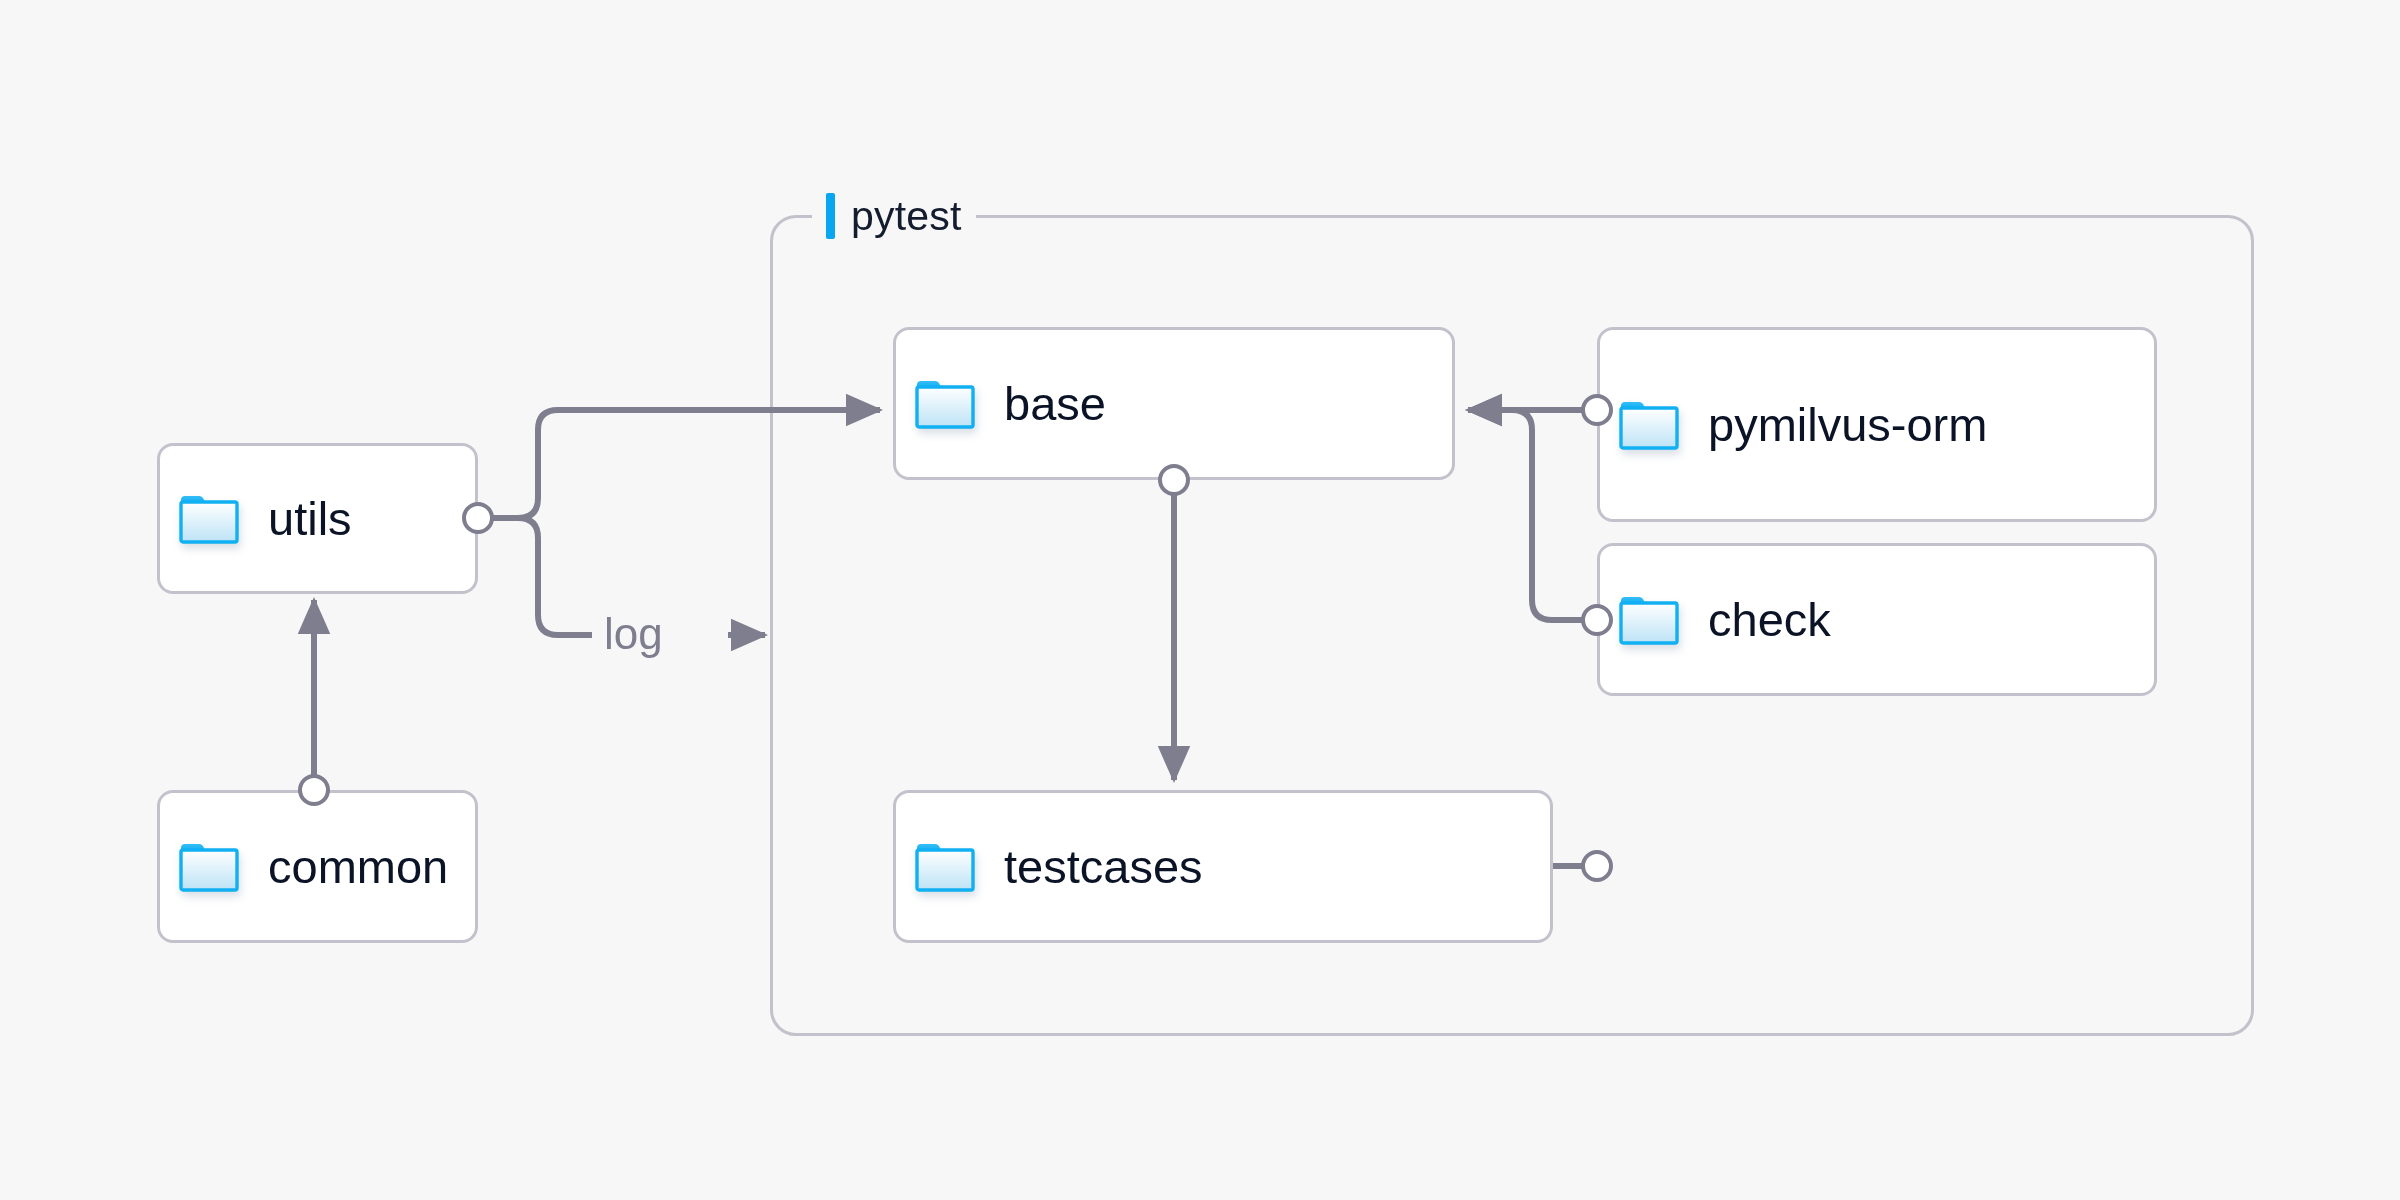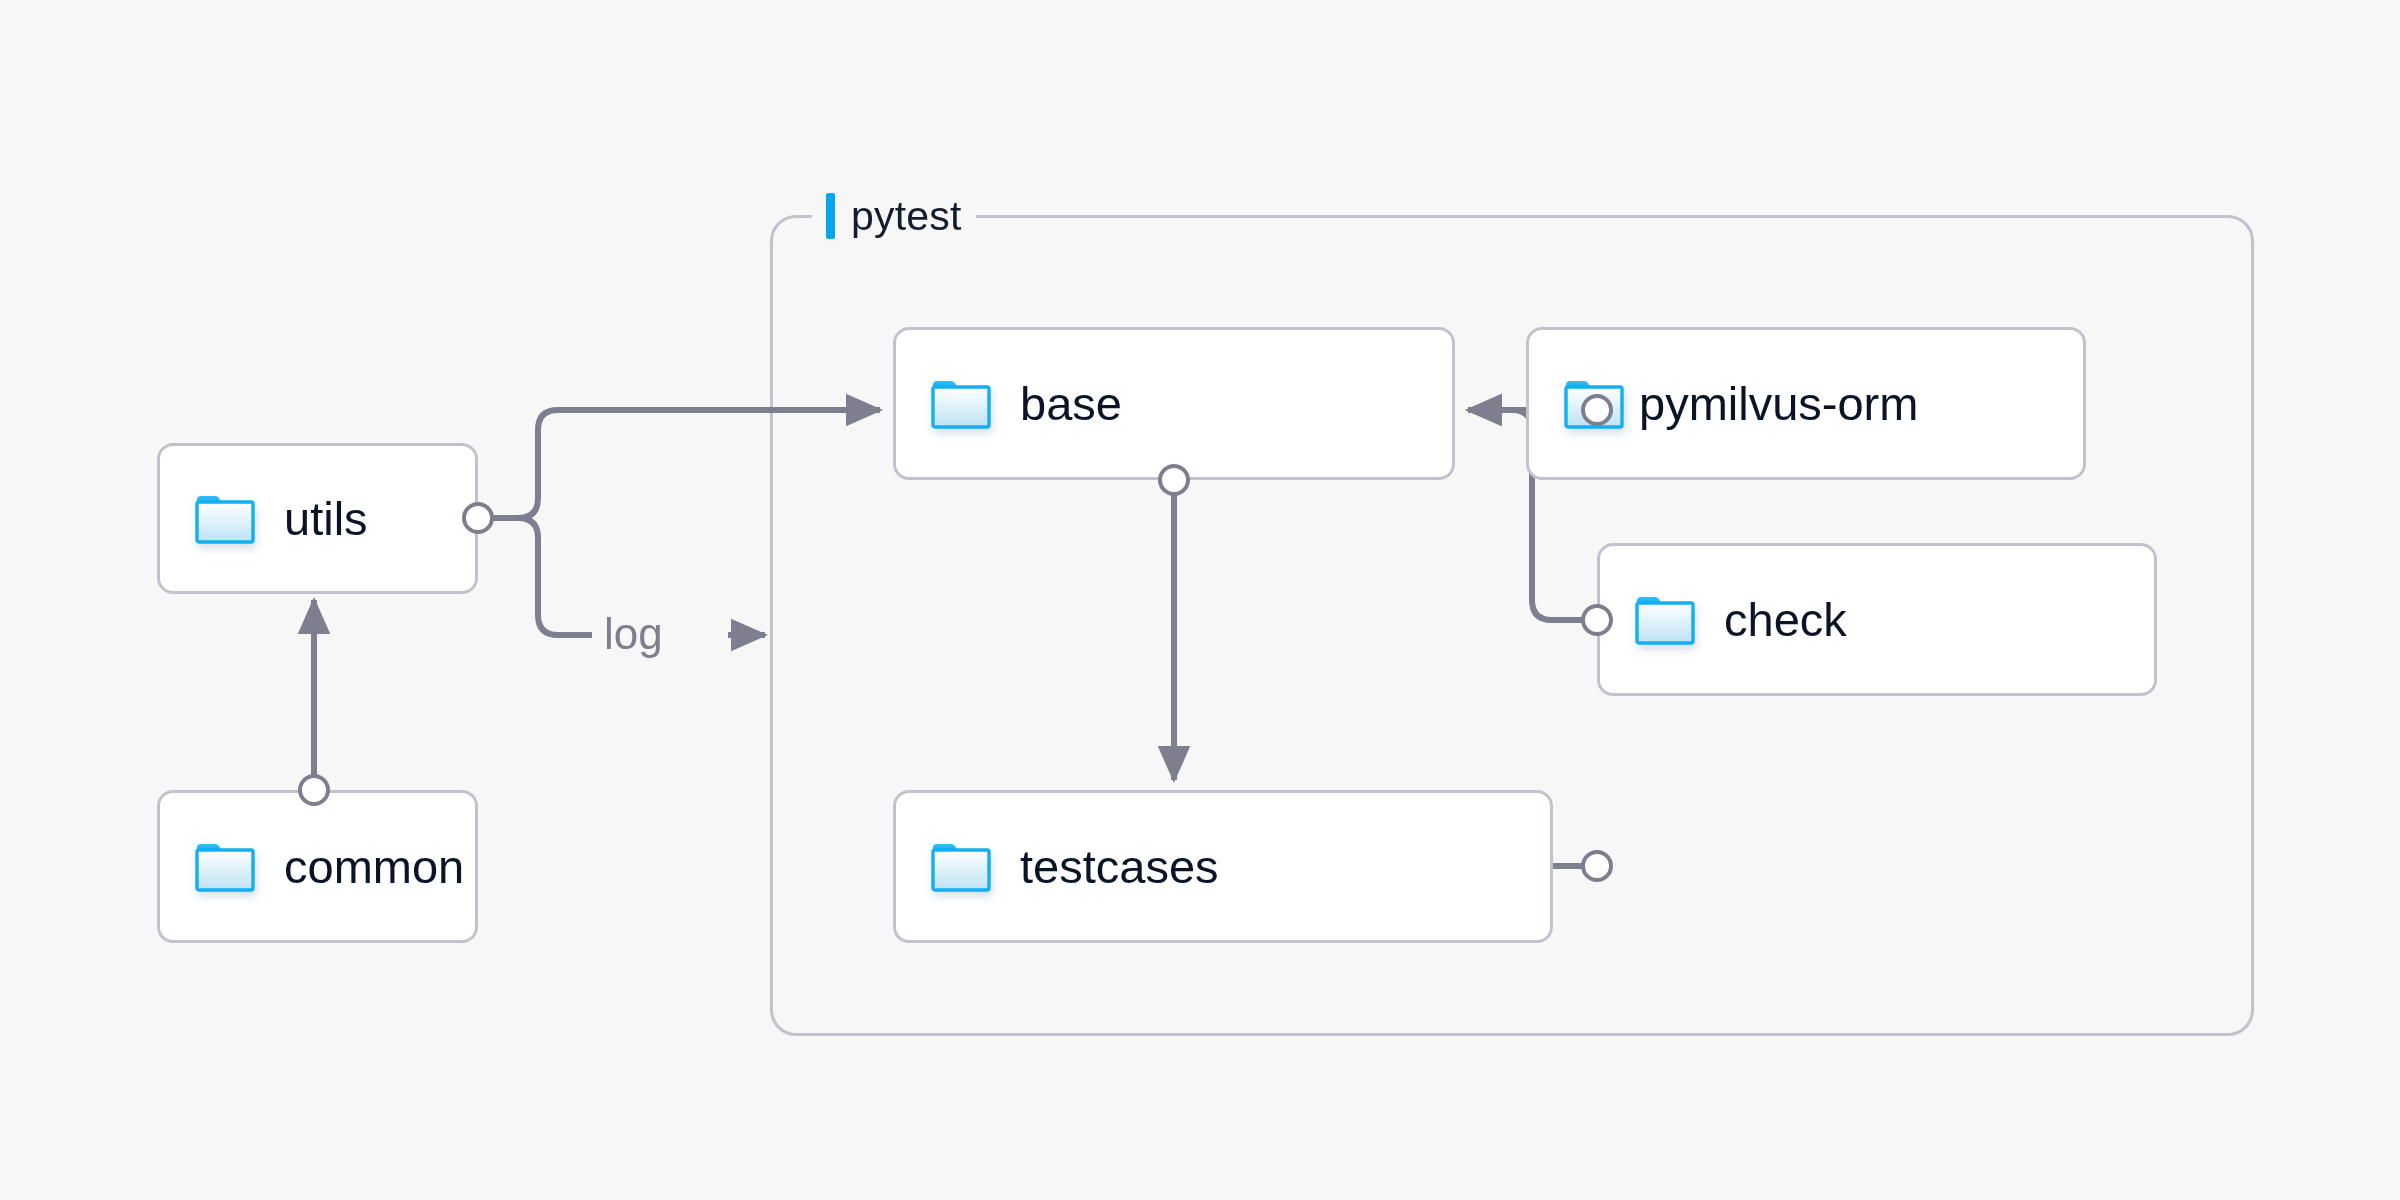--- a/index.html
+++ b/index.html
@@ -44,21 +44,21 @@
 
   
   .node{
     position:absolute;
     background:#ffffff;
     border:3px solid #c3c2cc;
     border-radius:16px;
     display:flex;
     align-items:center;
     box-sizing:border-box;
-    padding-left:34px;
+    padding-left:18px;
     gap:28px;
     z-index:3;
   }
   .node-label{
     font-size:47px;
     color:#0b1326;
     letter-spacing:0px;
     white-space:nowrap;
     line-height:1;
   }
@@ -173,21 +173,21 @@
   <div class="node" style="left:893px;top:790px;width:660px;height:153px;">
     <span class="folder">
       <svg viewBox="0 0 62 52" width="62" height="52">
         <path d="M3,12 L3,7 Q3,3 7,3 L21,3 Q24,3 25.5,6 L27,9 L24,12 Z" fill="url(#folderTabGrad)"></path>
         <rect x="3" y="9" width="56" height="40" rx="2" fill="url(#folderGrad)" stroke="#11b0f2" stroke-width="3.4"></rect>
       </svg>
     </span>
     <span class="node-label">testcases</span>
   </div>
 
-  <div class="node" style="left:1526px;top:327px;width:560px;height:153px;gap:14px;">
+  <div class="node" style="left:1597px;top:327px;width:560px;height:195px;">
     <span class="folder">
       <svg viewBox="0 0 62 52" width="62" height="52">
         <path d="M3,12 L3,7 Q3,3 7,3 L21,3 Q24,3 25.5,6 L27,9 L24,12 Z" fill="url(#folderTabGrad)"></path>
         <rect x="3" y="9" width="56" height="40" rx="2" fill="url(#folderGrad)" stroke="#11b0f2" stroke-width="3.4"></rect>
       </svg>
     </span>
     <span class="node-label">pymilvus-orm</span>
   </div>
   <span class="handle" style="left:1581px;top:394px;"></span>
 

